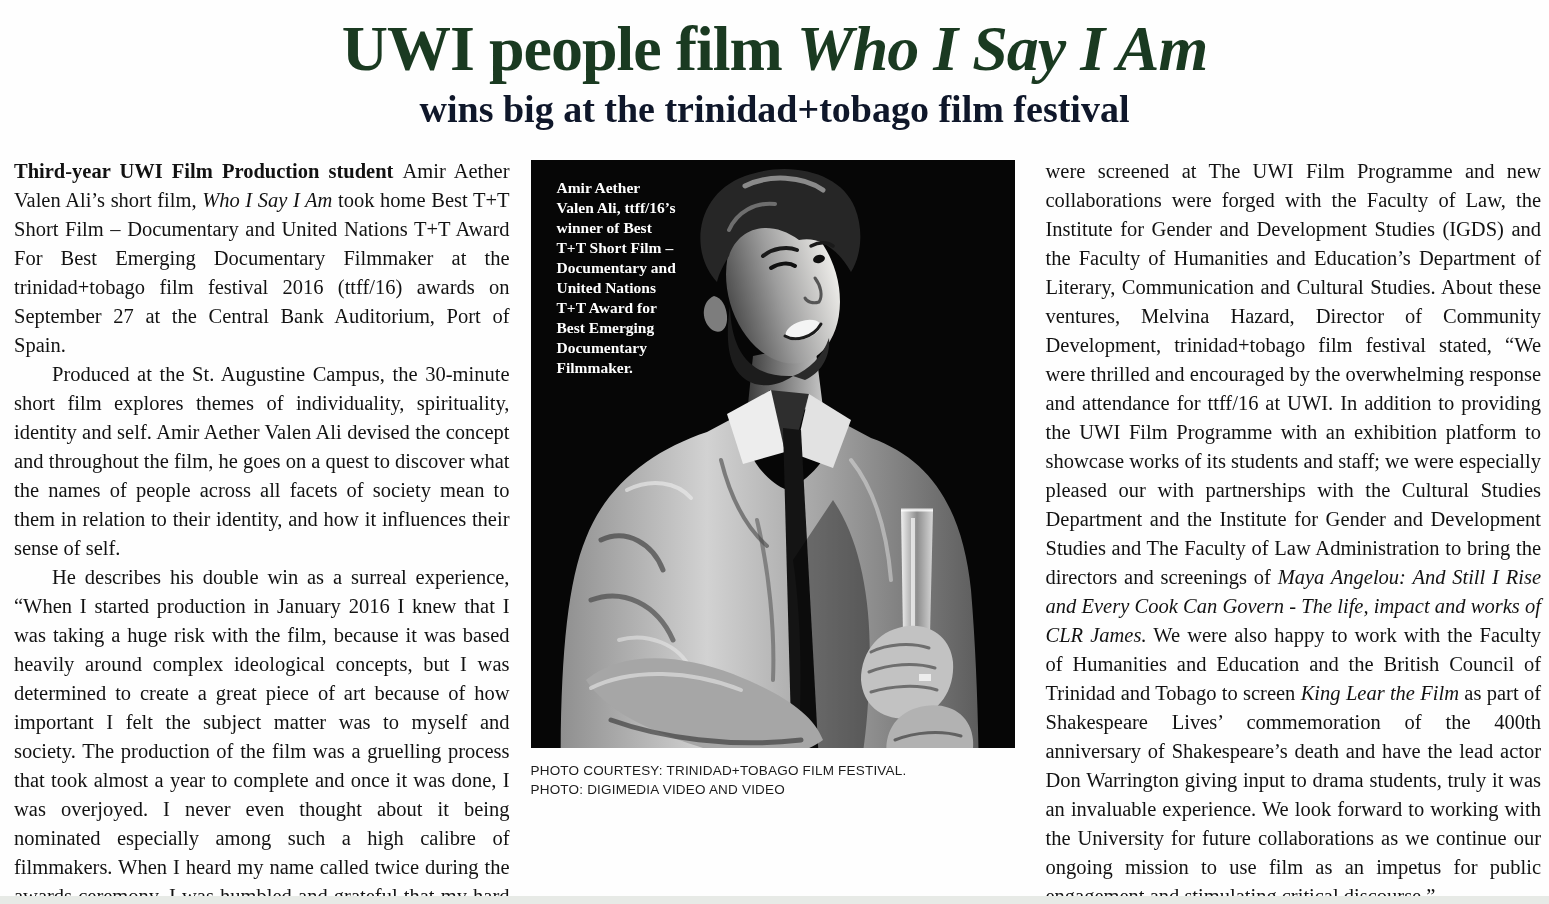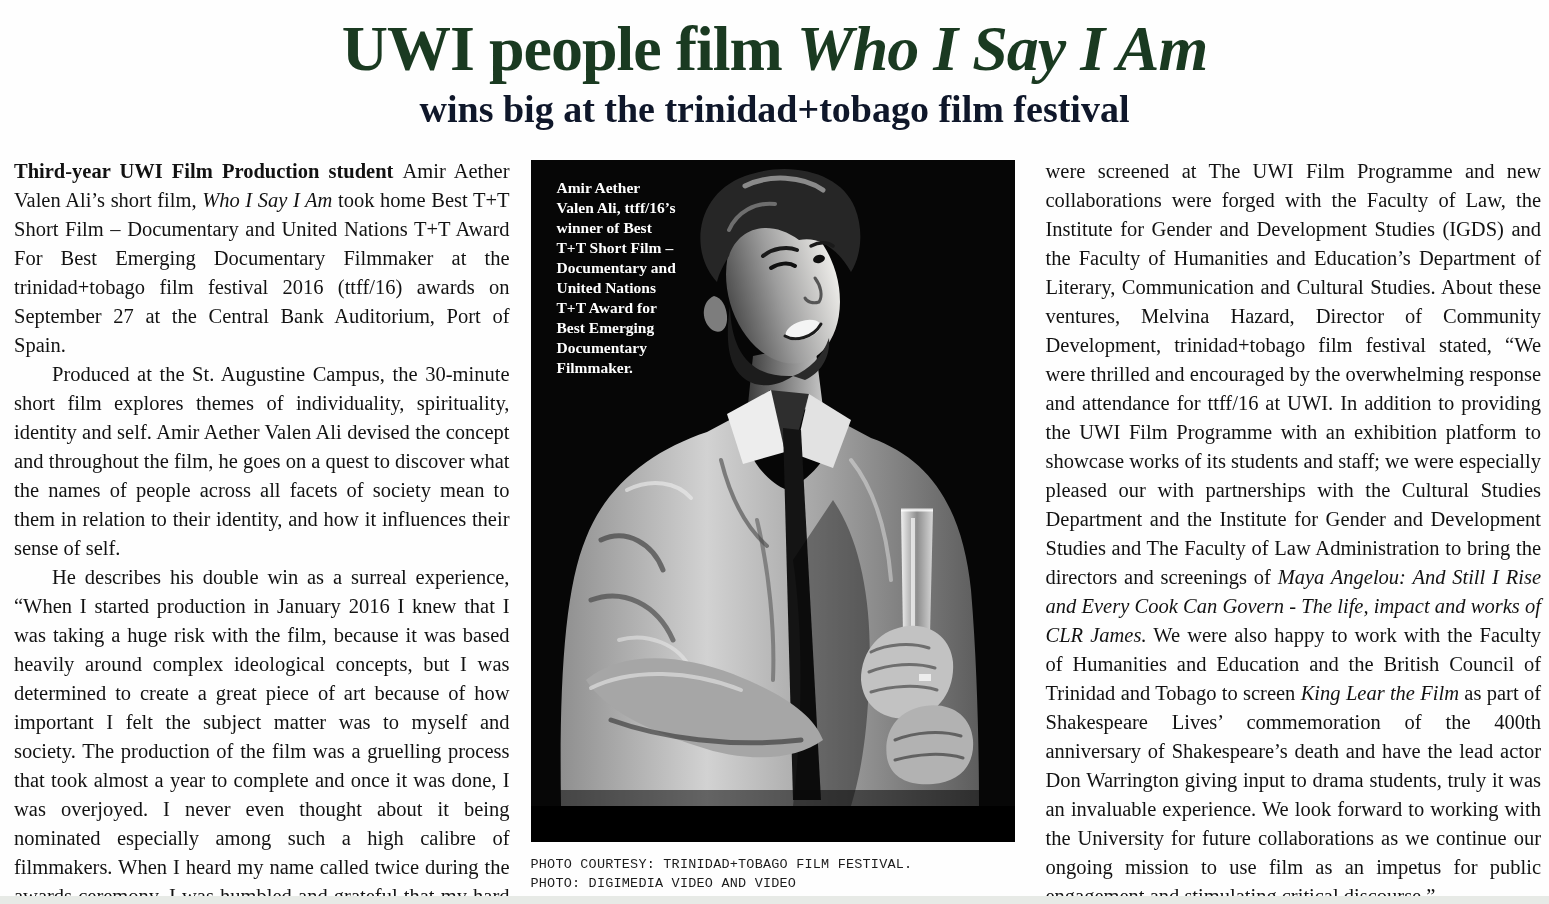--- a/index.html
+++ b/index.html
@@ -30,34 +30,34 @@
     width:497px;
     font-size:20.5px; line-height:29px;
     text-align:justify;
   }
   .col p { margin:0; }
   .col p.indent { text-indent:38px; }
   .run-bold { font-weight:bold;font-family:Liberation Serif, serif; }
   .run-italic { font-style:italic; }
   figure { width:484px; margin:3px 31px 0 21px; }
   .photo {
-    position:relative; width:484px; height:682px;
+    position:relative; width:484px; height:588px;
     background:#000000; overflow:hidden;
   }
   .photo svg { display:block; }
   .photo-caption {
     position:absolute; left:26px; top:18px; width:160px;
     color:#ffffff; font-weight:bold;
     font-size:15.5px; line-height:20px;
     white-space:pre-line;
     font-family:"Liberation Serif", serif;
   }
   figcaption {
     margin-top:13px;
-    font-family:Liberation Mono, monospace;
+    font-family:Liberation Sans, sans-serif;
     font-size:13.5px; line-height:19px; color:#1c1c1c;
     letter-spacing:.2px;
   }
   .bottom-strip {
     position:absolute; left:0; right:0; bottom:0; height:8px;
     background:#e7eae6;
   }
 </style>
 </head>
 <body>

